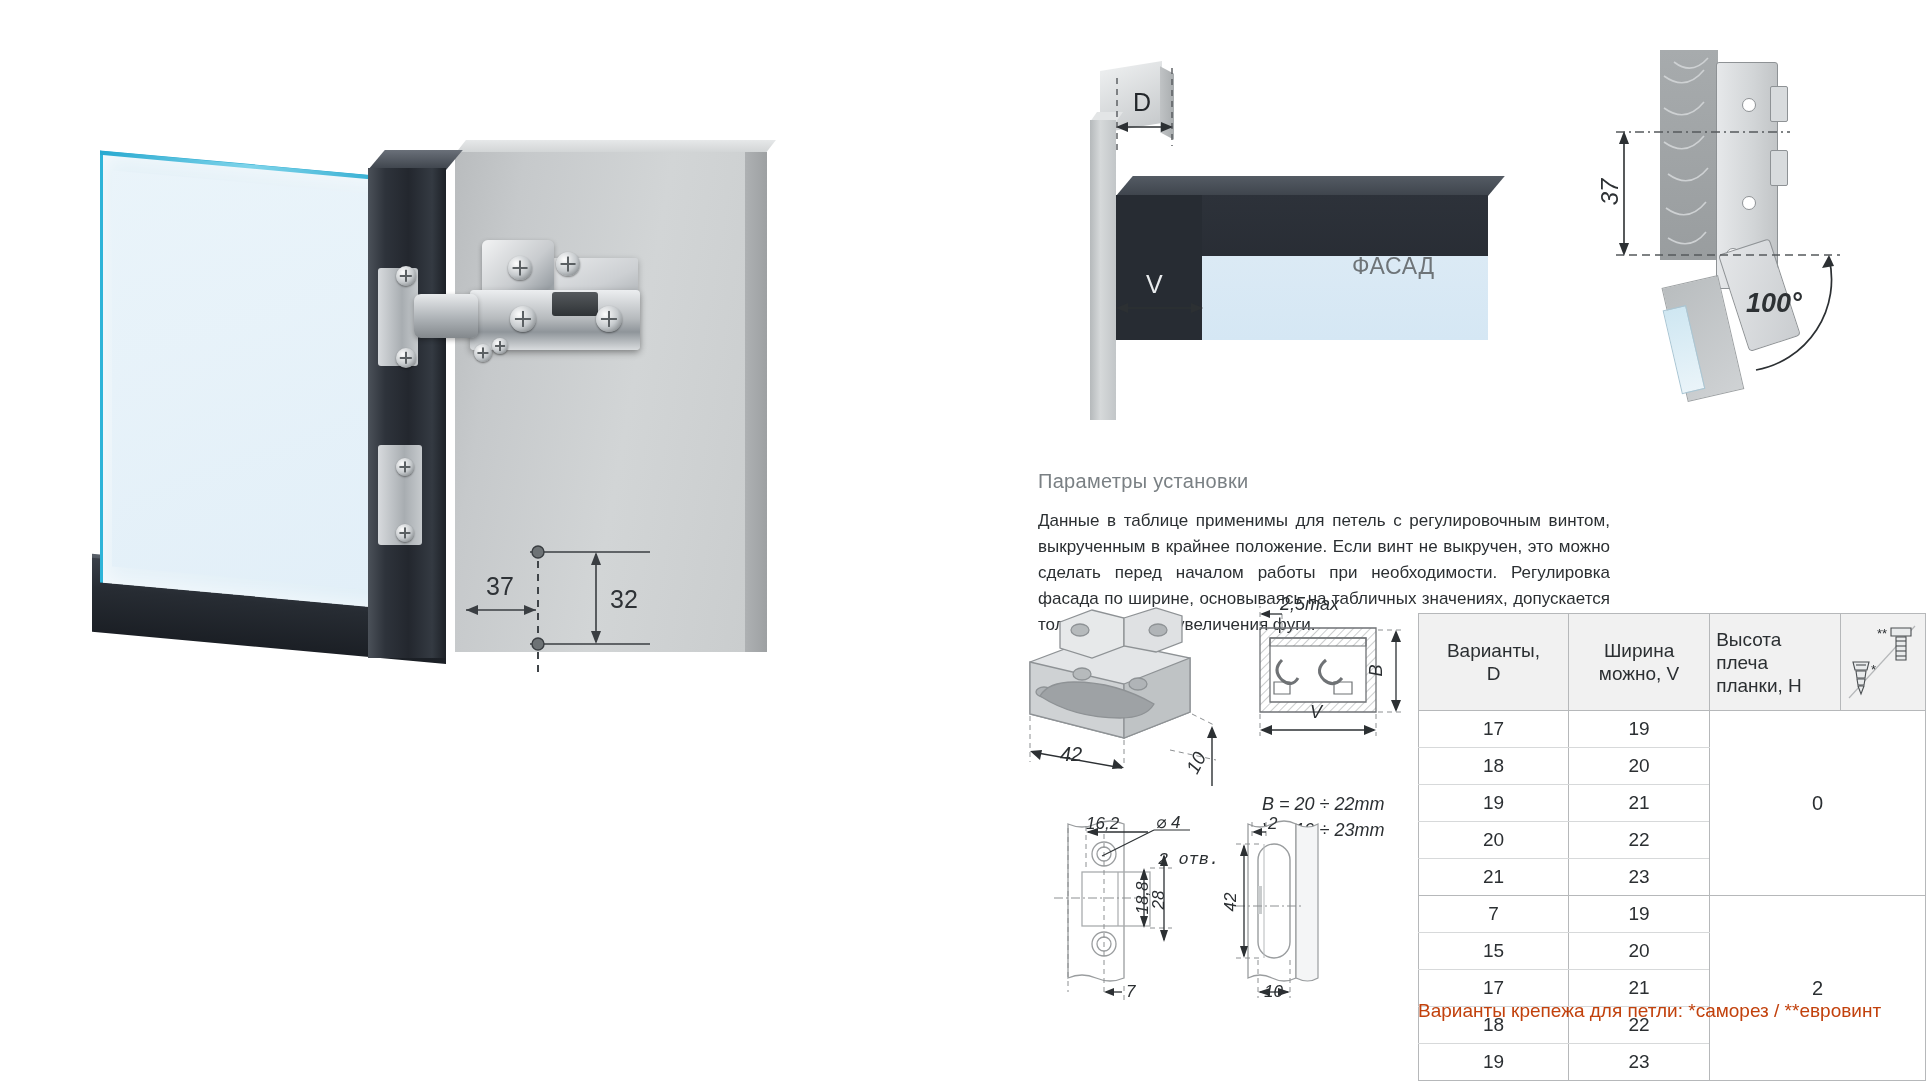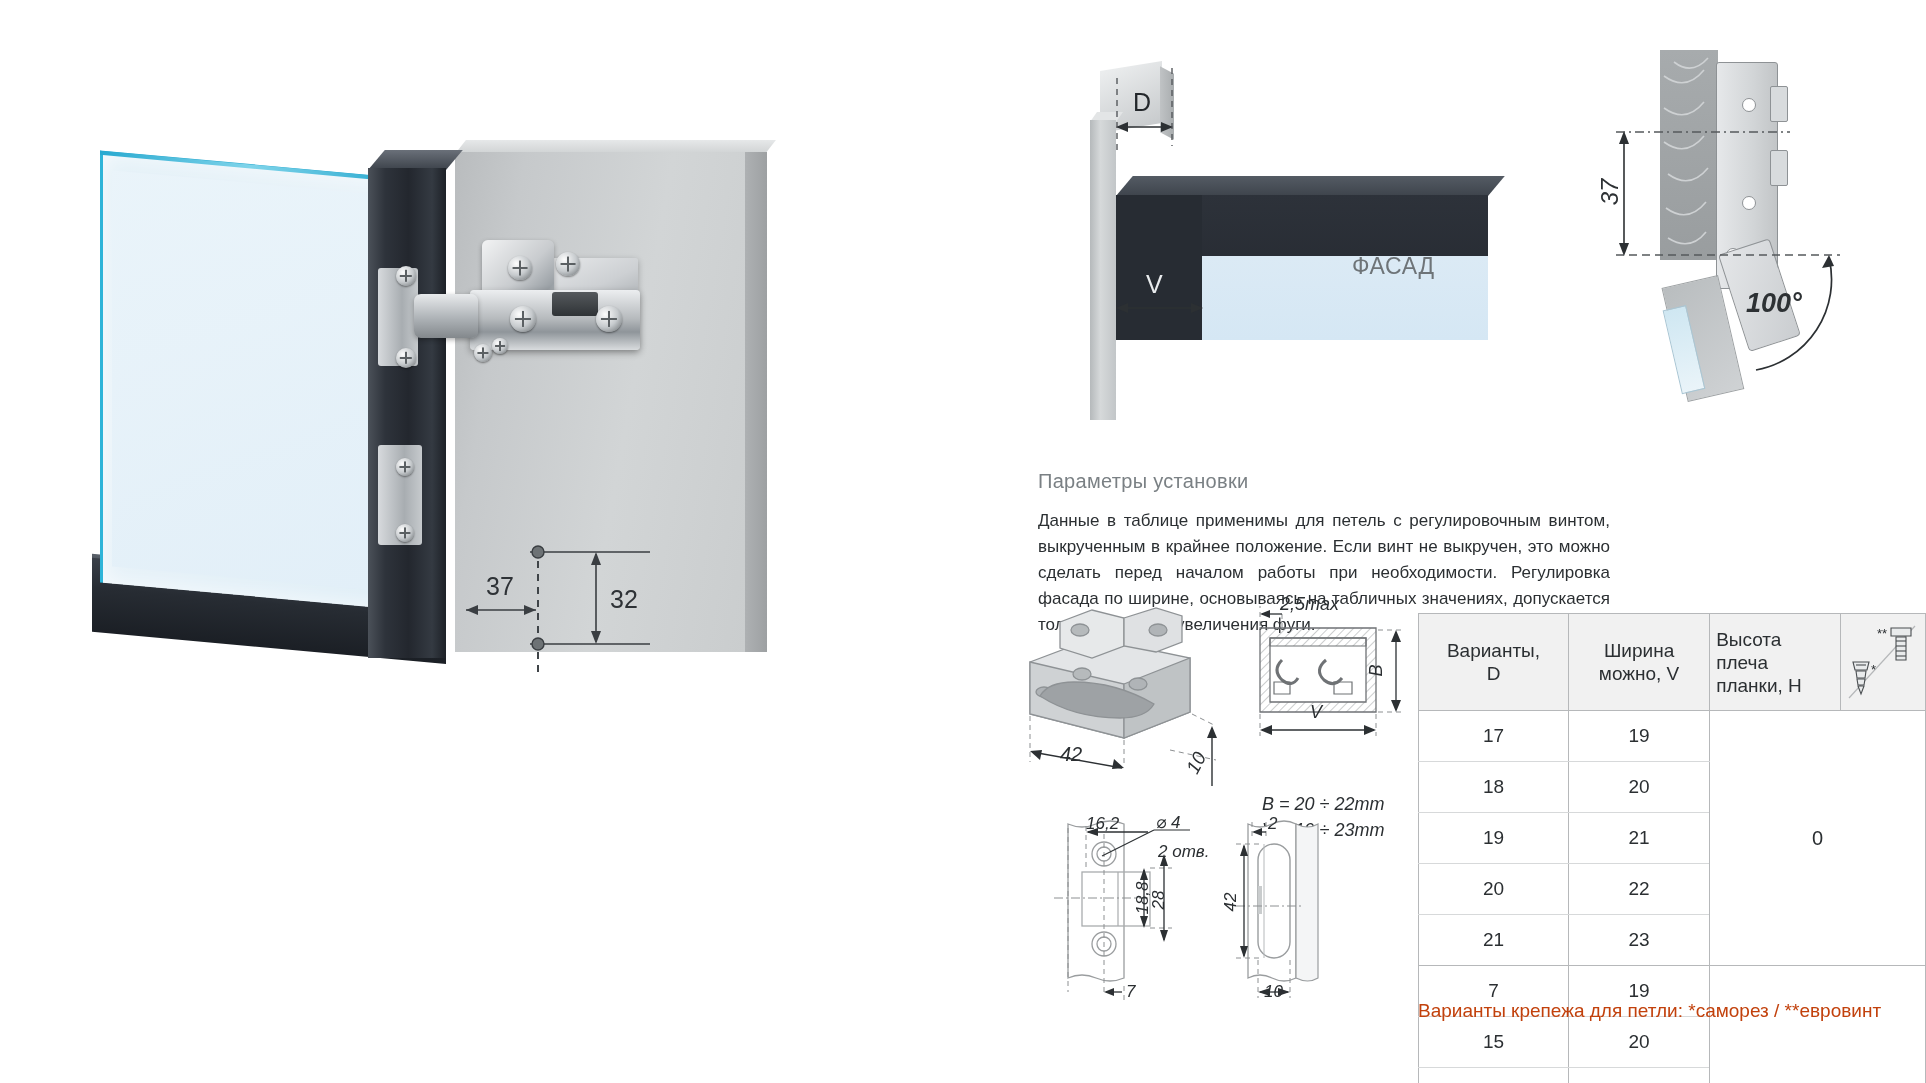--- a/index.html
+++ b/index.html
@@ -219,21 +219,21 @@
     position:absolute;left:1418px;top:613px;border-collapse:collapse;
     font-size:19px;color:#2b2f32;background:#fff;
   }
   #spec-table th{
     background:#f1f1f1;border:1px solid #b6b8ba;font-weight:400;
     padding:10px 6px;line-height:23px;
   }
   #spec-table td{
     border-left:1px solid #b6b8ba;border-right:1px solid #b6b8ba;
     border-top:1px solid #d7d9da;border-bottom:1px solid #d7d9da;
-    text-align:center;padding:14px 6px;
+    text-align:center;padding:7px 6px;
   }
   #spec-table td.hcell{border:1px solid #b6b8ba;font-size:20px;}
   #spec-table tr.group-end td{border-bottom:1px solid #b6b8ba;}
   .th-d{width:152px;}
   .th-v{width:148px;}
   .th-h{width:136px;text-align:left;padding-left:10px;line-height:22px;margin-left:28px;}
   .th-icons{width:72px;padding:0;position:relative;}
   #table-caption{
     left:1418px;top:1000px;font-size:19px;color:#c2410c;
   }
@@ -460,21 +460,21 @@
     <line x1="124" y1="46" x2="124" y2="130" stroke="#2c3033" stroke-width="1.3"></line>
     <polygon points="124,44 120,56 128,56" fill="#2c3033"></polygon>
     <polygon points="124,132 120,120 128,120" fill="#2c3033"></polygon>
     <line x1="66" y1="182" x2="82" y2="182" stroke="#2c3033" stroke-width="1.3"></line>
     <polygon points="64,182 74,178 74,186" fill="#2c3033"></polygon>
     <line x1="62" y1="46" x2="114" y2="20" stroke="#2c3033" stroke-width="1.1"></line>
     <line x1="114" y1="20" x2="150" y2="20" stroke="#2c3033" stroke-width="1.1"></line>
   </svg>
   <div class="abs dr-txt" style="left:46px;top:4px;">16,2</div>
   <div class="abs dr-txt" style="left:116px;top:2px;">⌀ 4</div>
-  <div class="abs dr-txt" style="left:118px;top:32px;">2 отв.</div>
+  <div class="abs dr-txt" style="left:118px;top:40px;font-family:Liberation Mono, monospace;">2 отв.</div>
   <div class="abs dr-txt" style="left:86px;top:78px;transform:rotate(-90deg);">18,8</div>
   <div class="abs dr-txt" style="left:110px;top:80px;transform:rotate(-90deg);">28</div>
   <div class="abs dr-txt" style="left:86px;top:172px;">7</div>
 </div>
 
 <div class="abs" style="left:1222px;top:810px;width:200px;height:200px;">
   <svg class="svg-abs" width="200" height="200">
     <path d="M26 14 q12 6 24 0 q12 -6 24 0 L74 168 q-12 6 -24 0 q-12 -6 -24 0 Z" fill="#fff" stroke="#9a9d9f" stroke-width="1.3"></path>
     <path d="M74 14 q12 6 22 0 L96 168 q-10 6 -22 0 Z" fill="#f4f5f6" stroke="#9a9d9f" stroke-width="1.2"></path>
     <rect x="36" y="34" width="32" height="114" rx="16" fill="none" stroke="#9a9d9f" stroke-width="1.4"></rect>

